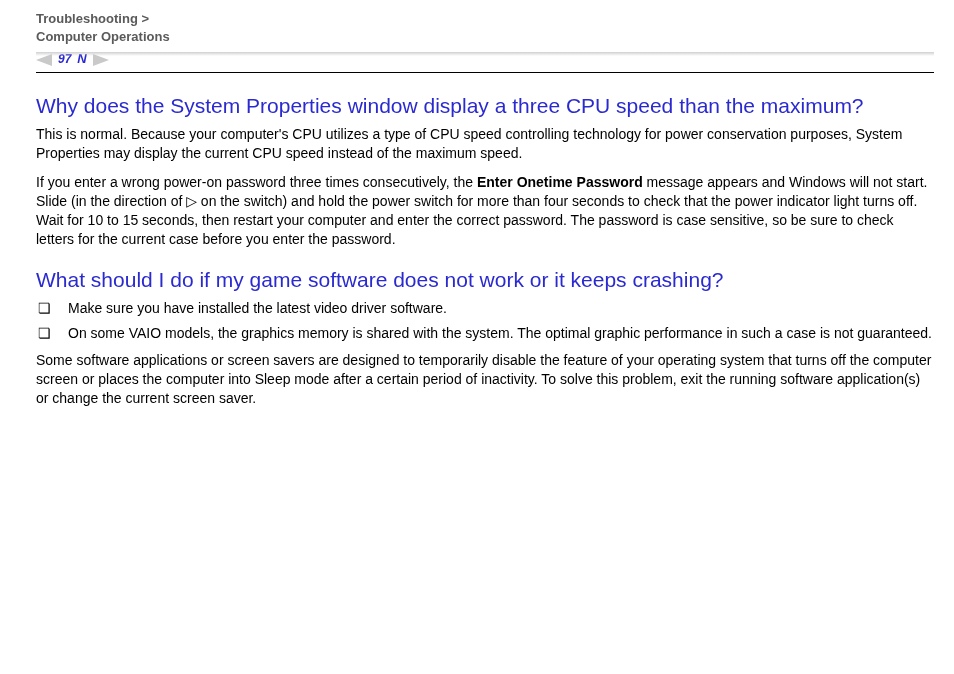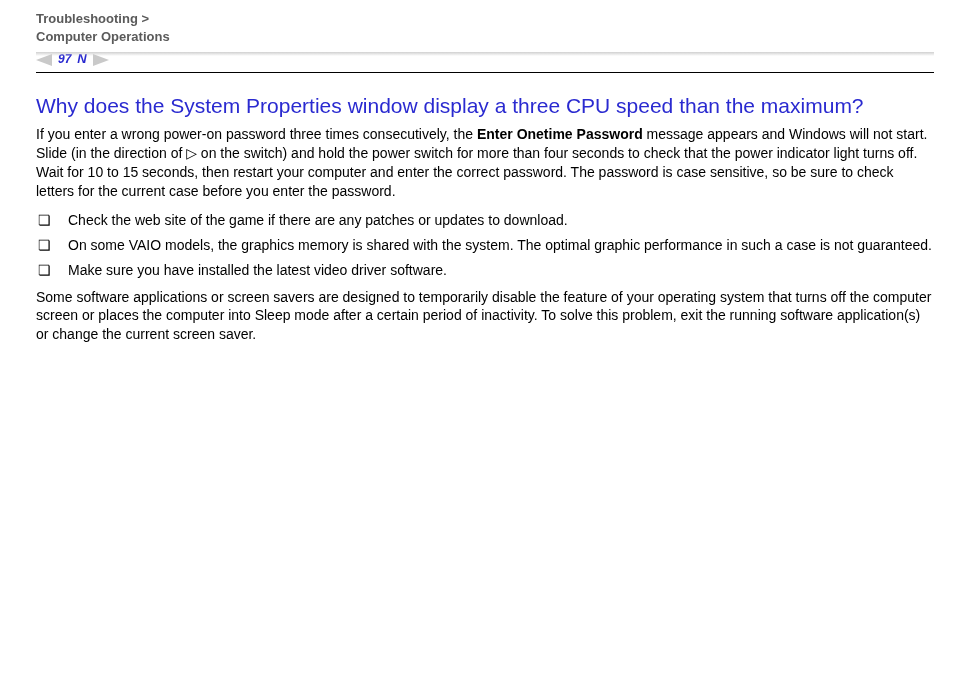--- a/index.html
+++ b/index.html
@@ -108,26 +108,27 @@
       <span class="tri">
         <svg width="16" height="12" viewBox="0 0 16 12">
           <polygon points="0,0 0,12 16,6" fill="#c9c9c9"></polygon>
         </svg>
       </span>
     </div>
   </div>
   <div class="hdr-shadow"></div>
 
   <div class="q">Why does the System Properties window display a three CPU speed than the maximum?</div>
+  <p class="a">This is normal. Because your computer's CPU utilizes a type of CPU speed controlling technology for power conservation purposes, System Properties may display the current CPU speed instead of the maximum speed.</p>
 
   <p class="a">
     <span>If you enter a wrong power-on password three times consecutively, the </span><span class="em">Enter Onetime Password</span><span> message appears and Windows will not start. Slide (in the direction of ▷ on the switch) and hold the power switch for more than four seconds to check that the power indicator light turns off. Wait for 10 to 15 seconds, then restart your computer and enter the correct password. The password is case sensitive, so be sure to check letters for the current case before you enter the password.</span>
   </p>
 
+  <div class="q">What should I do if my game software does not work or it keeps crashing?</div>
   <ul class="bullets">
-    <li>Check the web site of the game if there are any patches or updates to download.</li>
+    <li>Make sure you have installed the latest video driver software.</li>
     <li>On some VAIO models, the graphics memory is shared with the system. The optimal graphic performance in such a case is not guaranteed.</li>
-    <li>Make sure you have installed the latest video driver software.</li>
   </ul>
 
   <p class="a">Some software applications or screen savers are designed to temporarily disable the feature of your operating system that turns off the computer screen or places the computer into Sleep mode after a certain period of inactivity. To solve this problem, exit the running software application(s) or change the current screen saver.</p>
 
 </div>
 
 </body></html>

